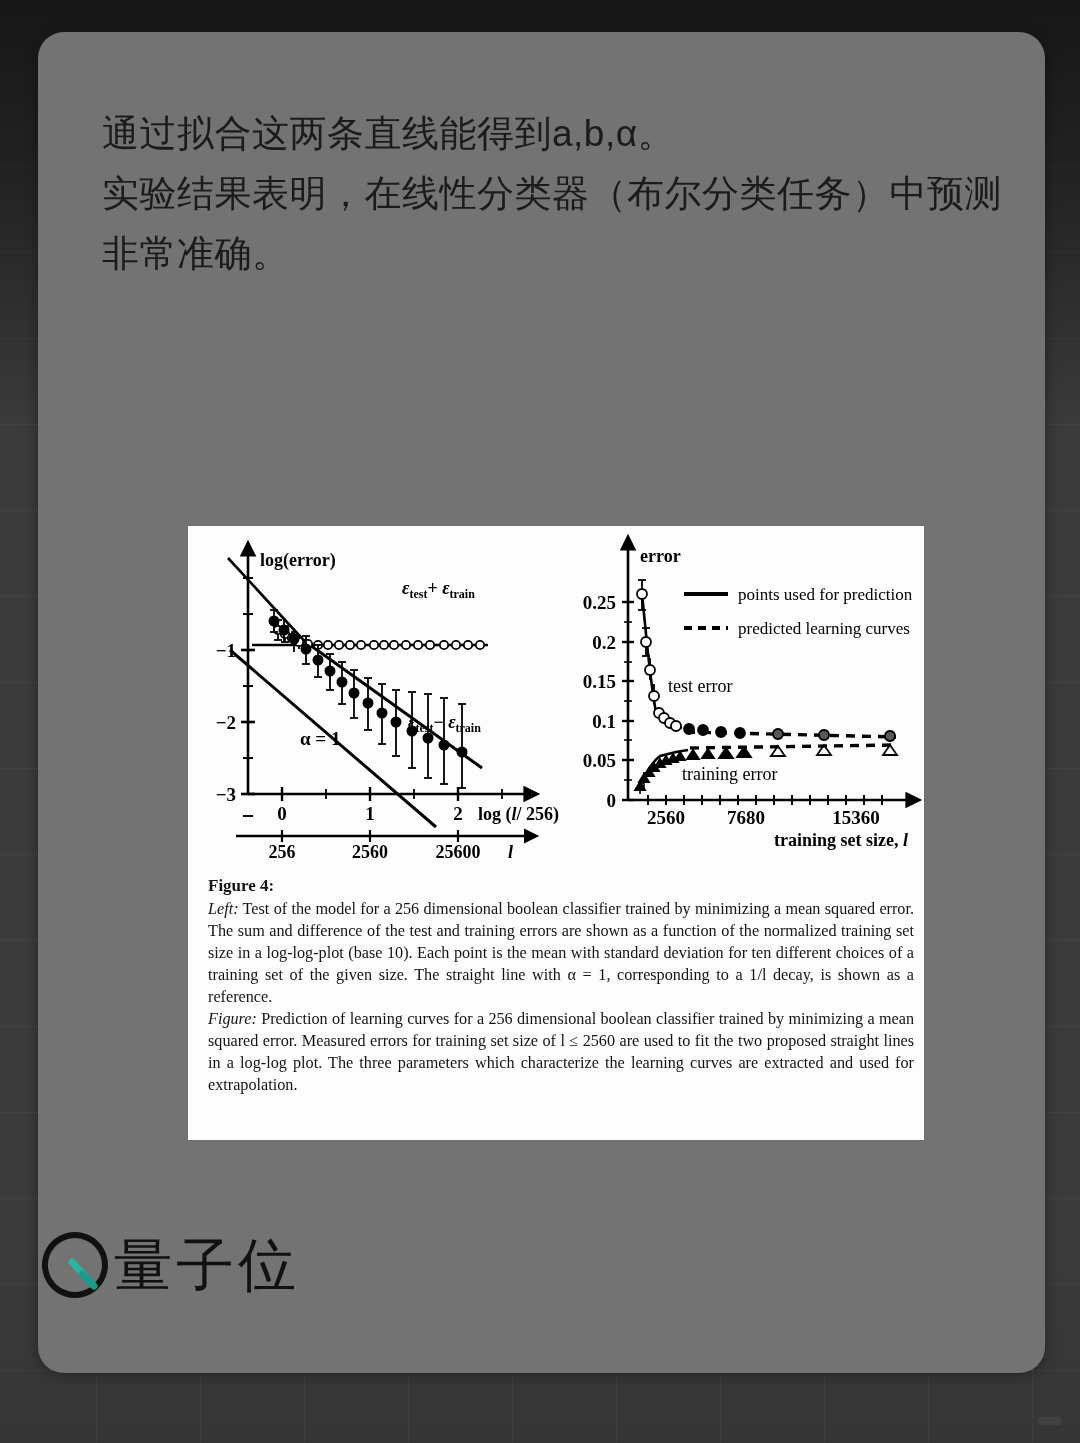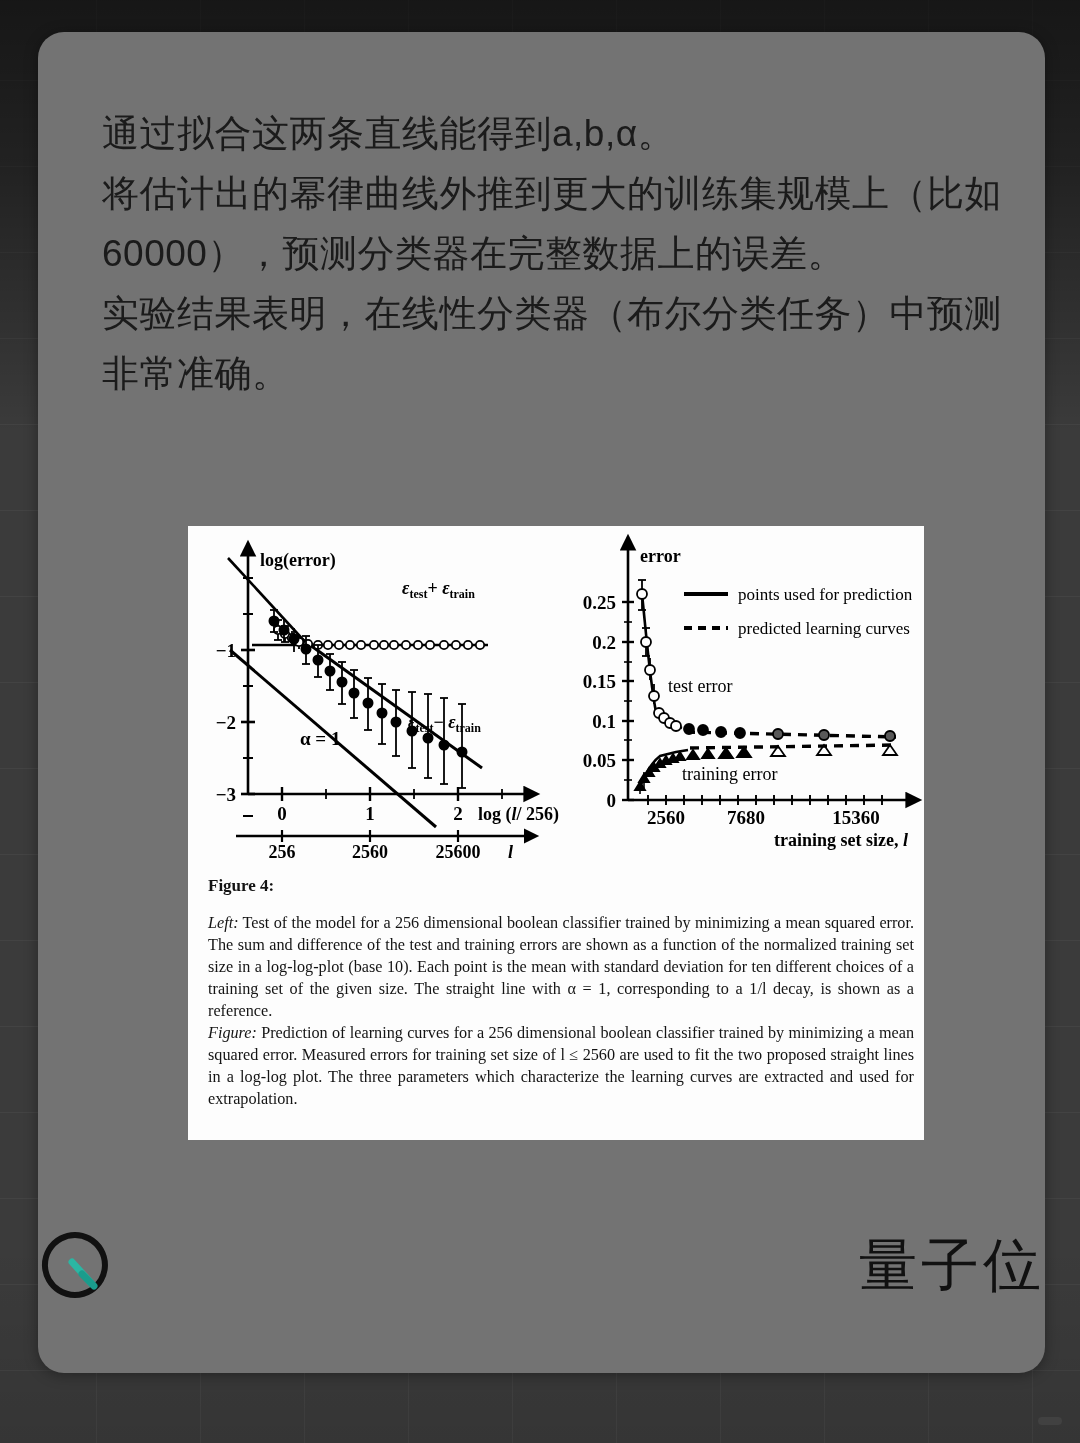--- a/index.html
+++ b/index.html
@@ -96,35 +96,35 @@
     color: #141414;
     font-family: "Liberation Serif", "DejaVu Serif", serif;
     font-size: 16.2px;
     line-height: 1.36;
     text-align: justify;
   }
   #caption .cap-title {
     font-weight: bold;
     font-size: 17px;
     display: block;
-    margin-bottom: 15px;
+    margin-bottom: 1px;
   }
   #caption .cap-para { display: block; text-indent: 0; }
   #caption i { }
 
   
   #brand {
     position: absolute;
     left: 0;
     top: 1196px;
     width: 1007px;
     display: flex;
     align-items: center;
-    justify-content: space-between;
-    gap: 14px;
+    justify-content: flex-start;
+    gap: 2px;
   }
   #brand-mark { width: 74px; height: 74px; display: block; }
   #brand-text {
     font-size: 58px;
     color: #111;
     letter-spacing: 4px;
     font-family: "Liberation Sans", "DejaVu Sans", sans-serif;
     line-height: 1;
   }
 
@@ -145,21 +145,20 @@
 </head>
 <body>
 
 <div id="bg-grid"></div>
 <div id="bg-shade"></div>
 
 <div id="card">
 
   <div id="body-copy">
     <p>通过拟合这两条直线能得到a,b,α。</p>
-    <p>将估计出的幂律曲线外推到更大的训练集规模上（比如60000），预测分类器在完整数据上的误差。</p>
     <p>实验结果表明，在线性分类器（布尔分类任务）中预测非常准确。</p>
   </div>
 
   <div id="figure-panel">
 
     <div id="charts-row">
 
       <div class="chart-box" id="chart-left">
         <svg viewBox="0 0 370 330" width="370" height="330" xmlns="http://www.w3.org/2000/svg">
           <defs>

